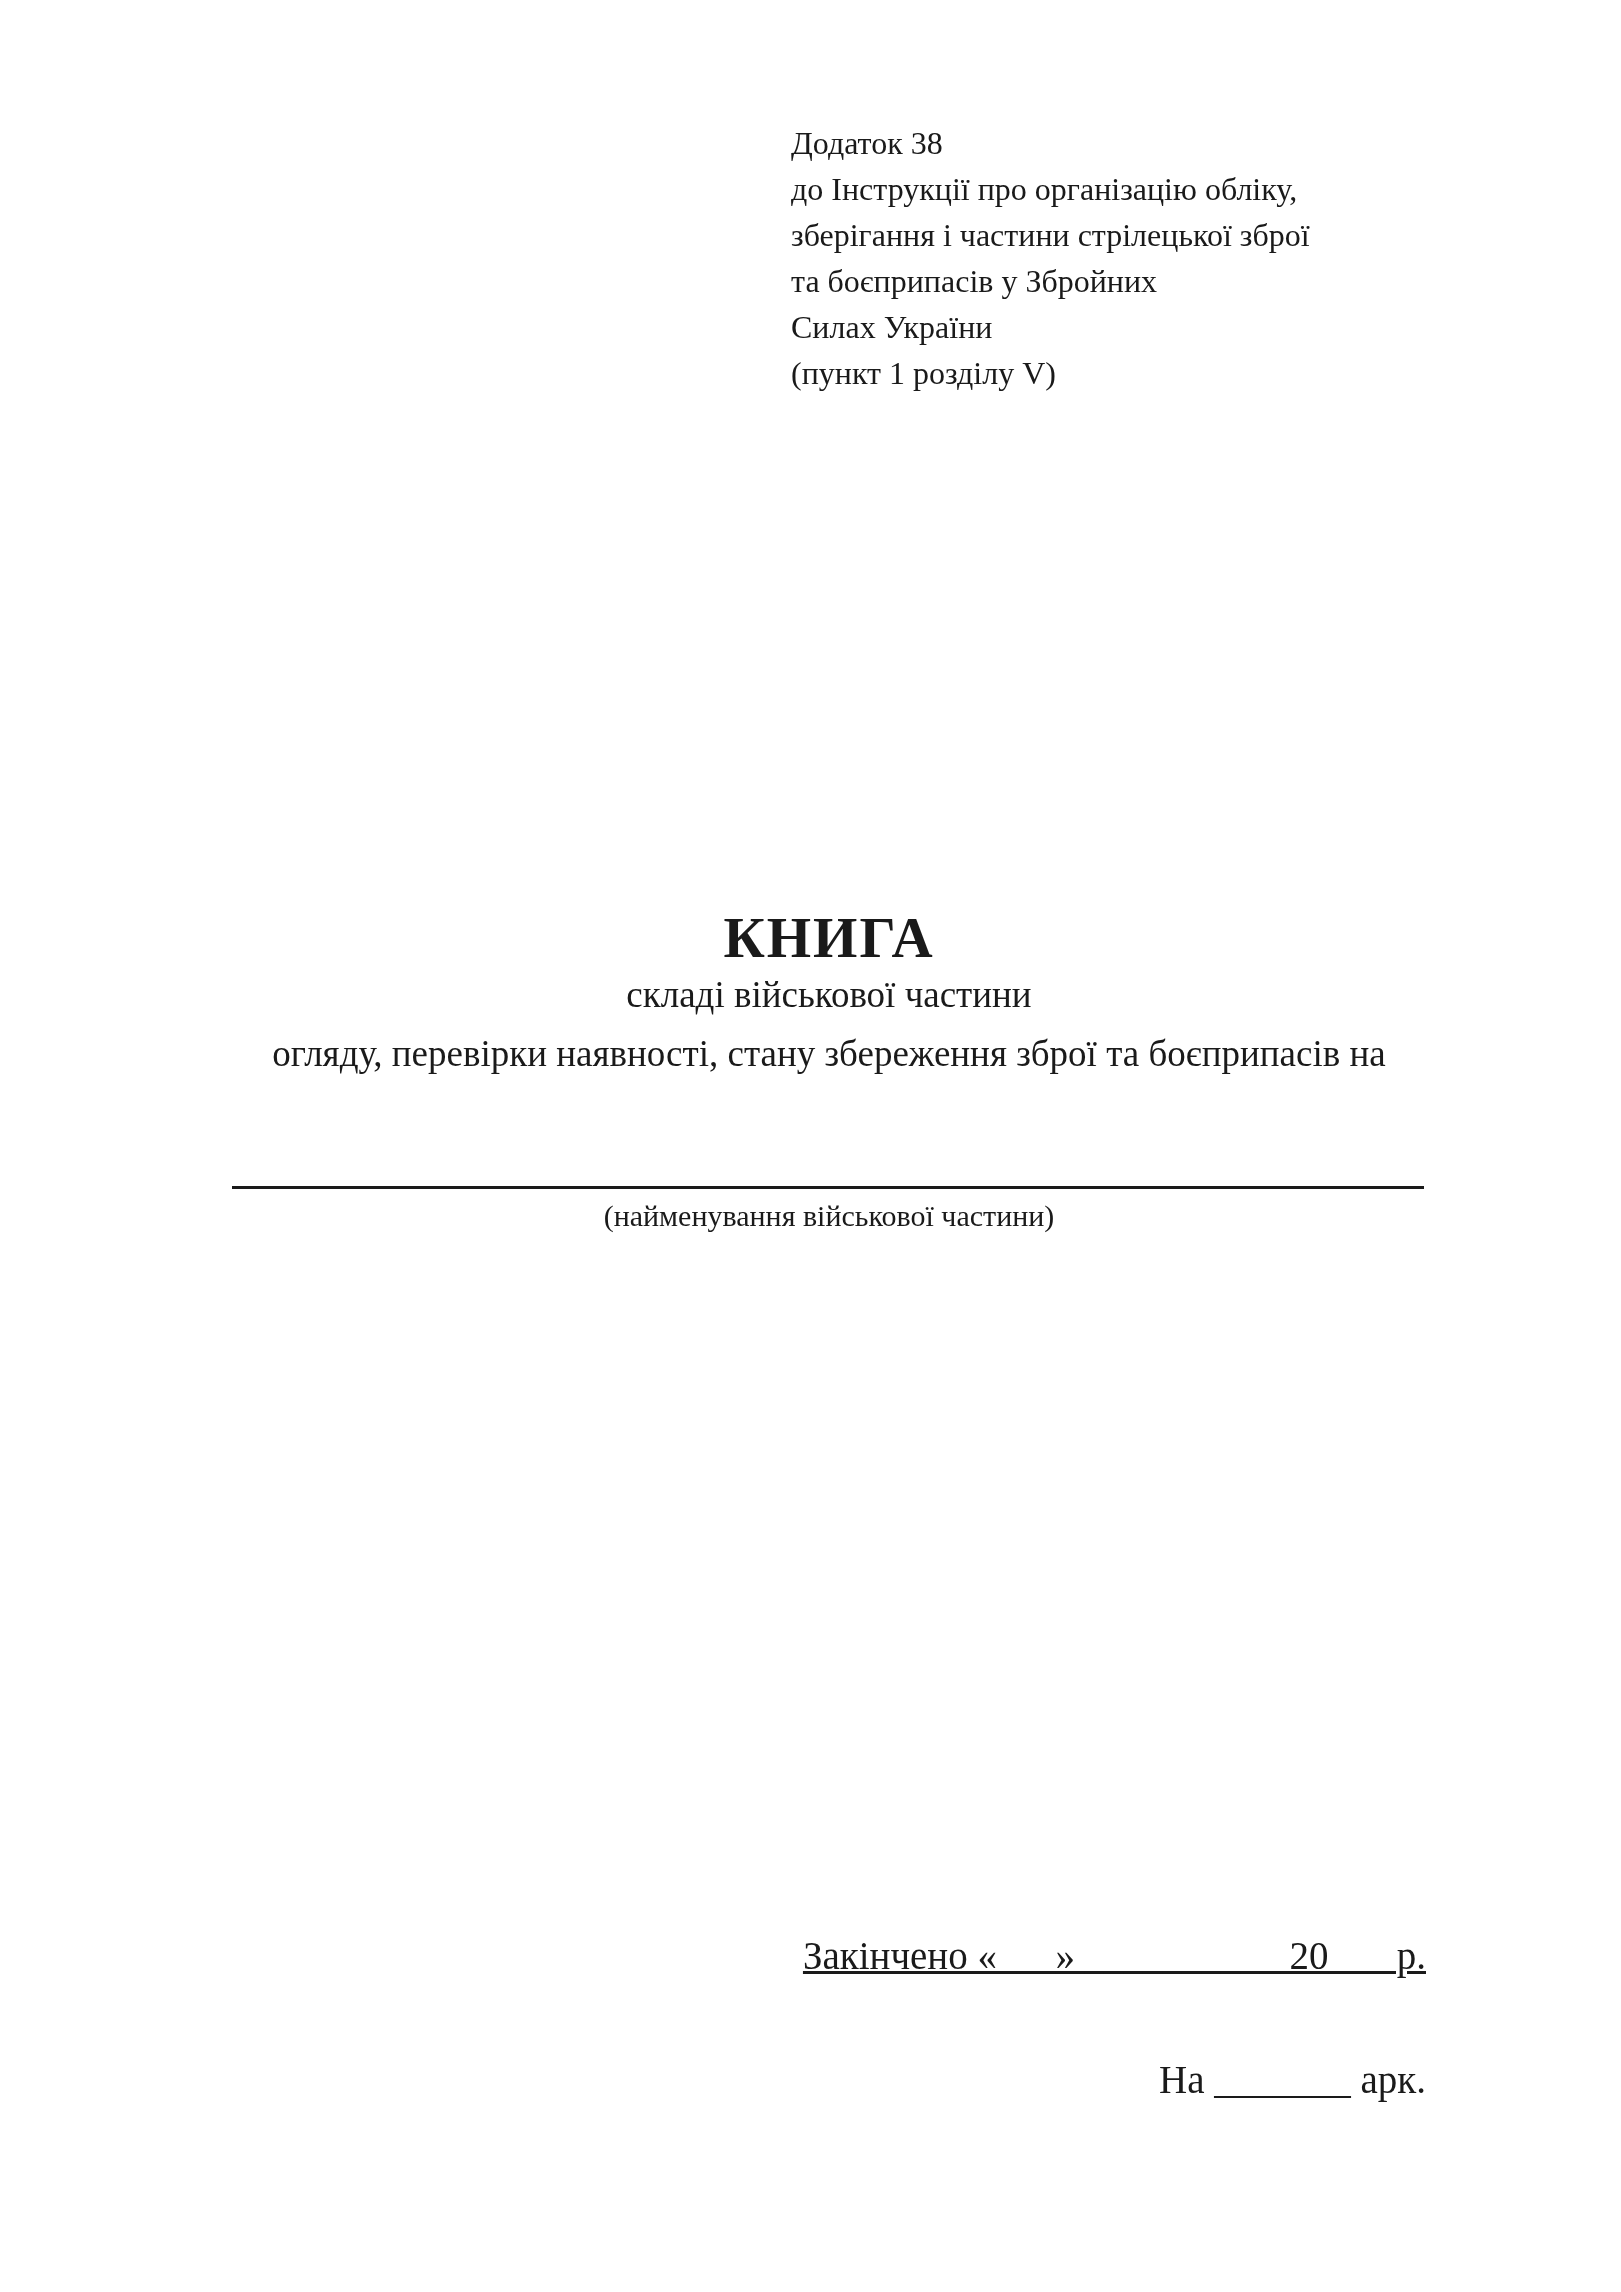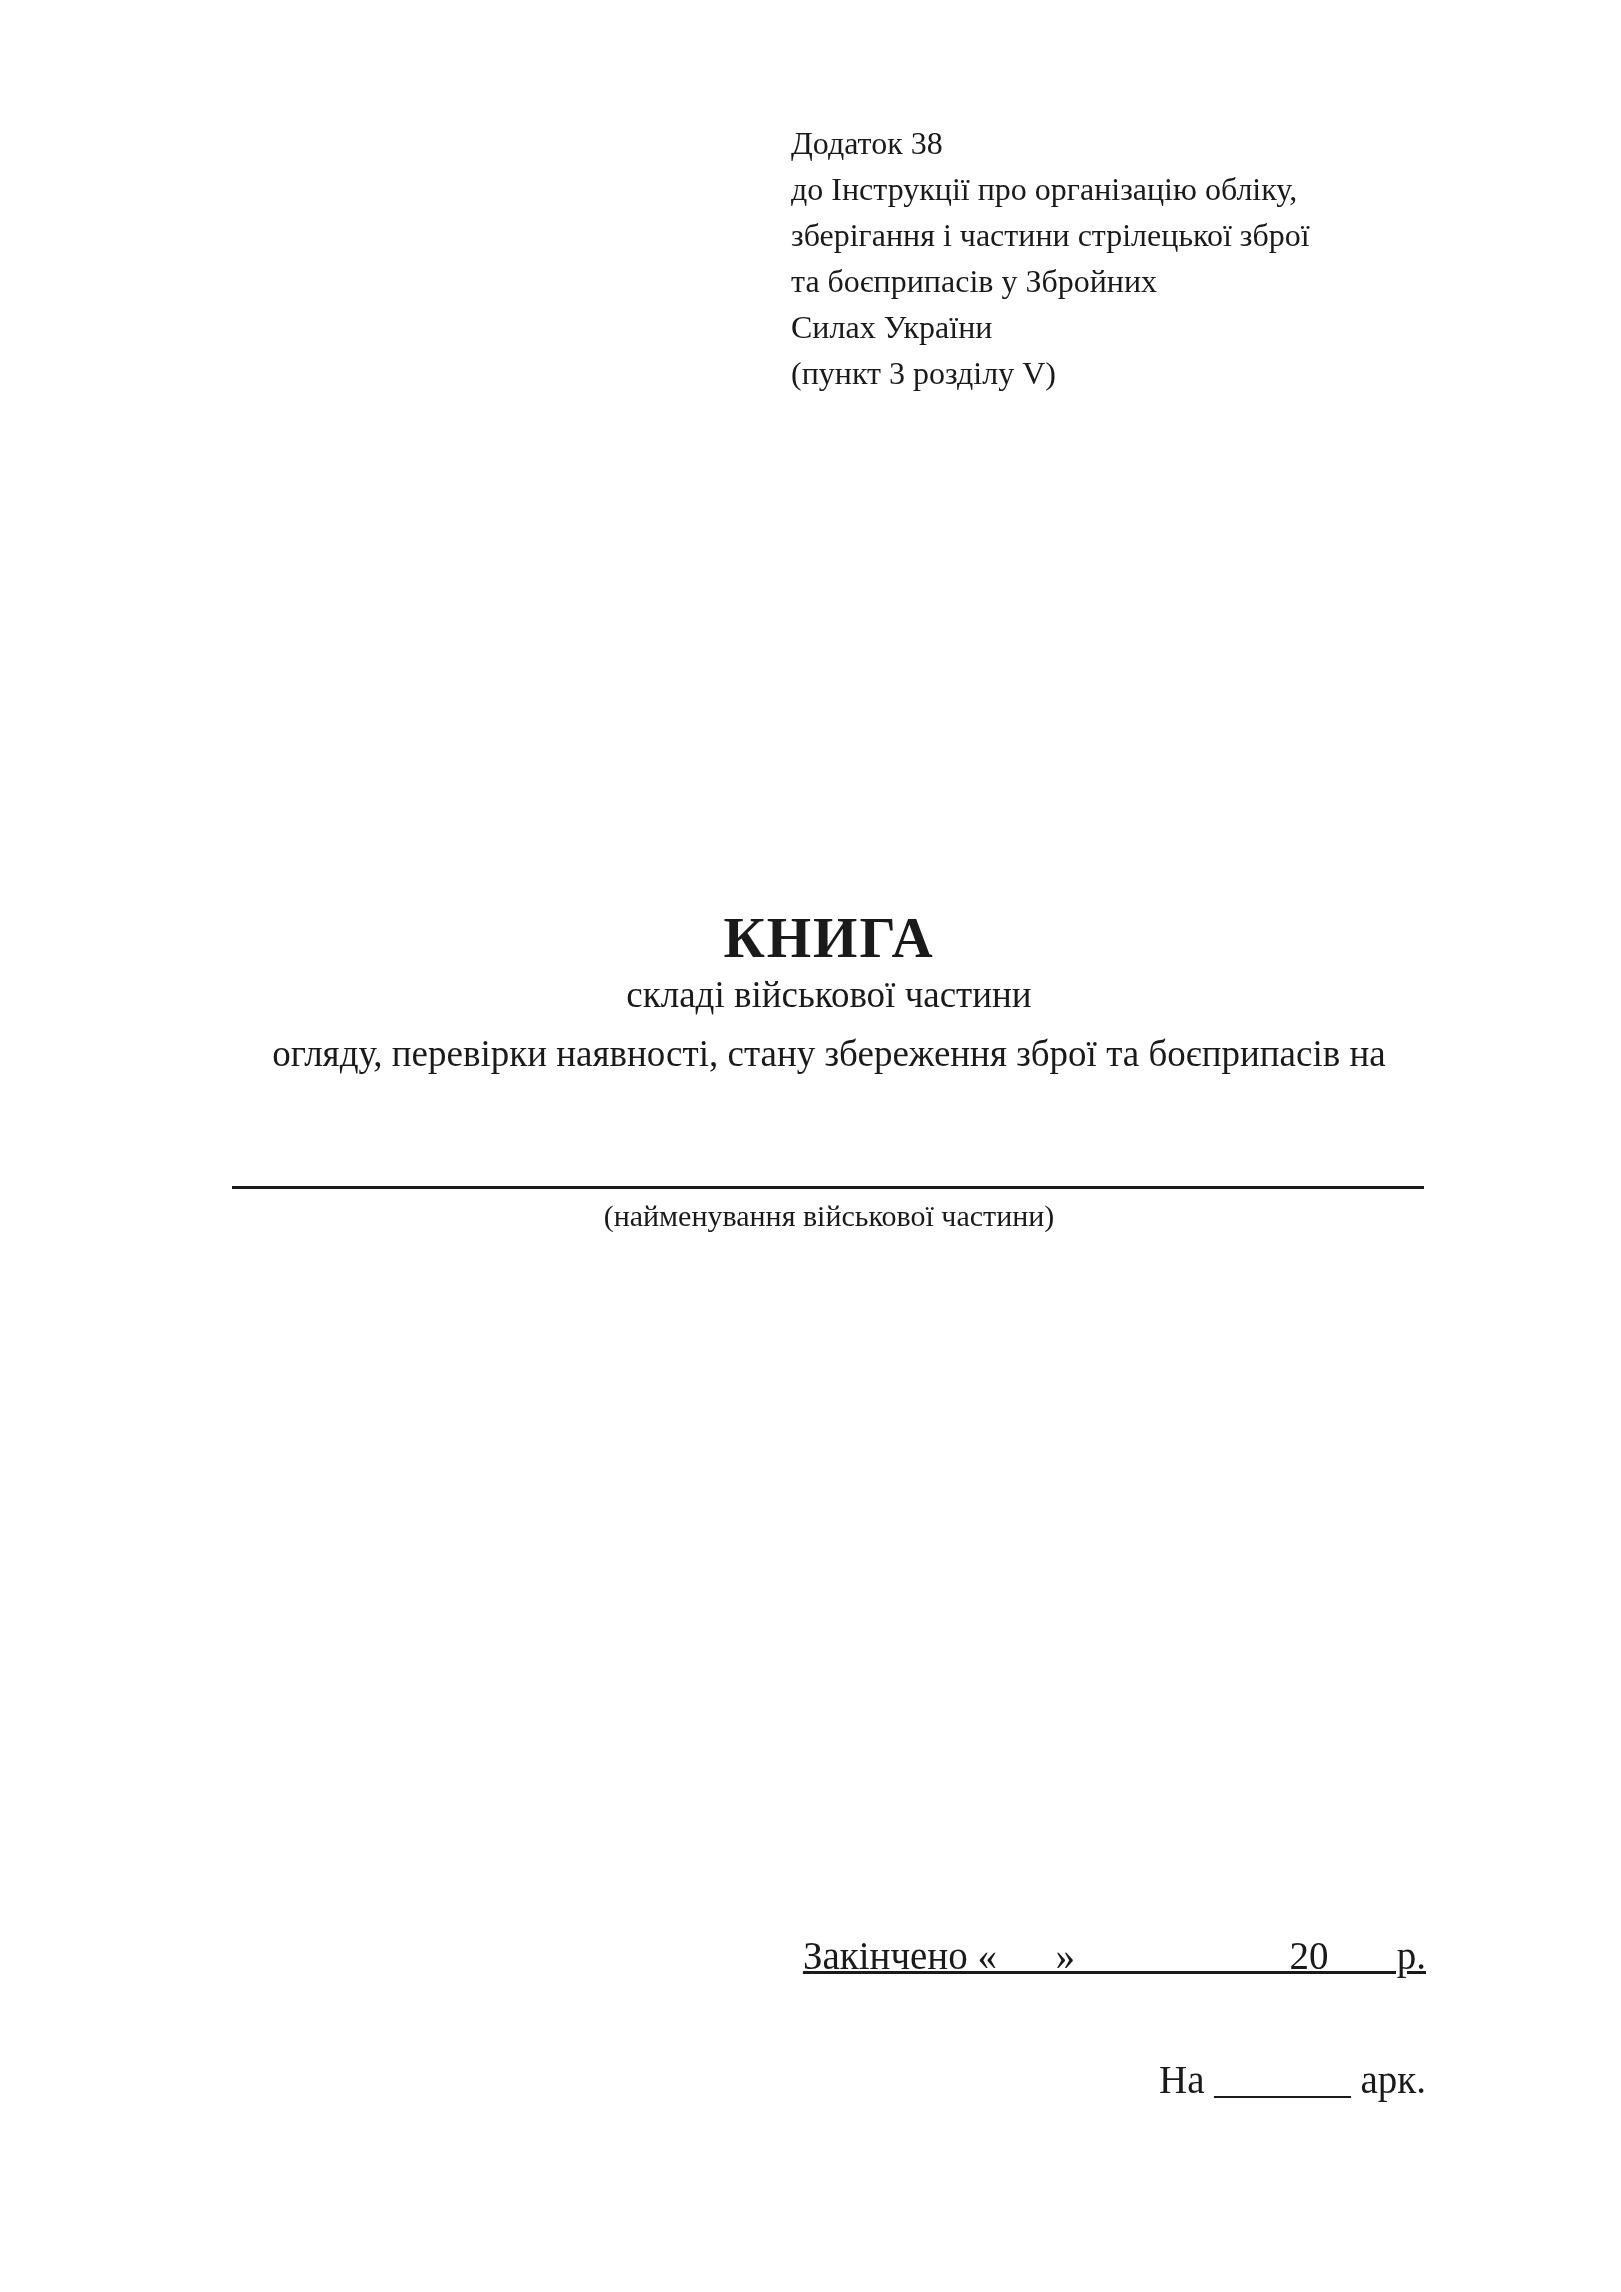--- a/index.html
+++ b/index.html
@@ -76,21 +76,21 @@
 <body>
 
 <div class="page">
 
   <div class="appendix">
     <div>Додаток 38</div>
     <div>до Інструкції про організацію обліку,</div>
     <div>зберігання і частини стрілецької зброї</div>
     <div>та боєприпасів у Збройних</div>
     <div>Силах України</div>
-    <div>(пункт 3 розділу V)</div>
+    <div>(пункт 1 розділу V)</div>
   </div>
 
   <div class="content-col book-title">КНИГА</div>
 
   <div class="content-col book-subtitle">
     <div>складі військової частини</div>
     <div>огляду, перевірки наявності, стану збереження зброї та боєприпасів на</div>
   </div>
 
   <div class="unit-name-rule"></div>

